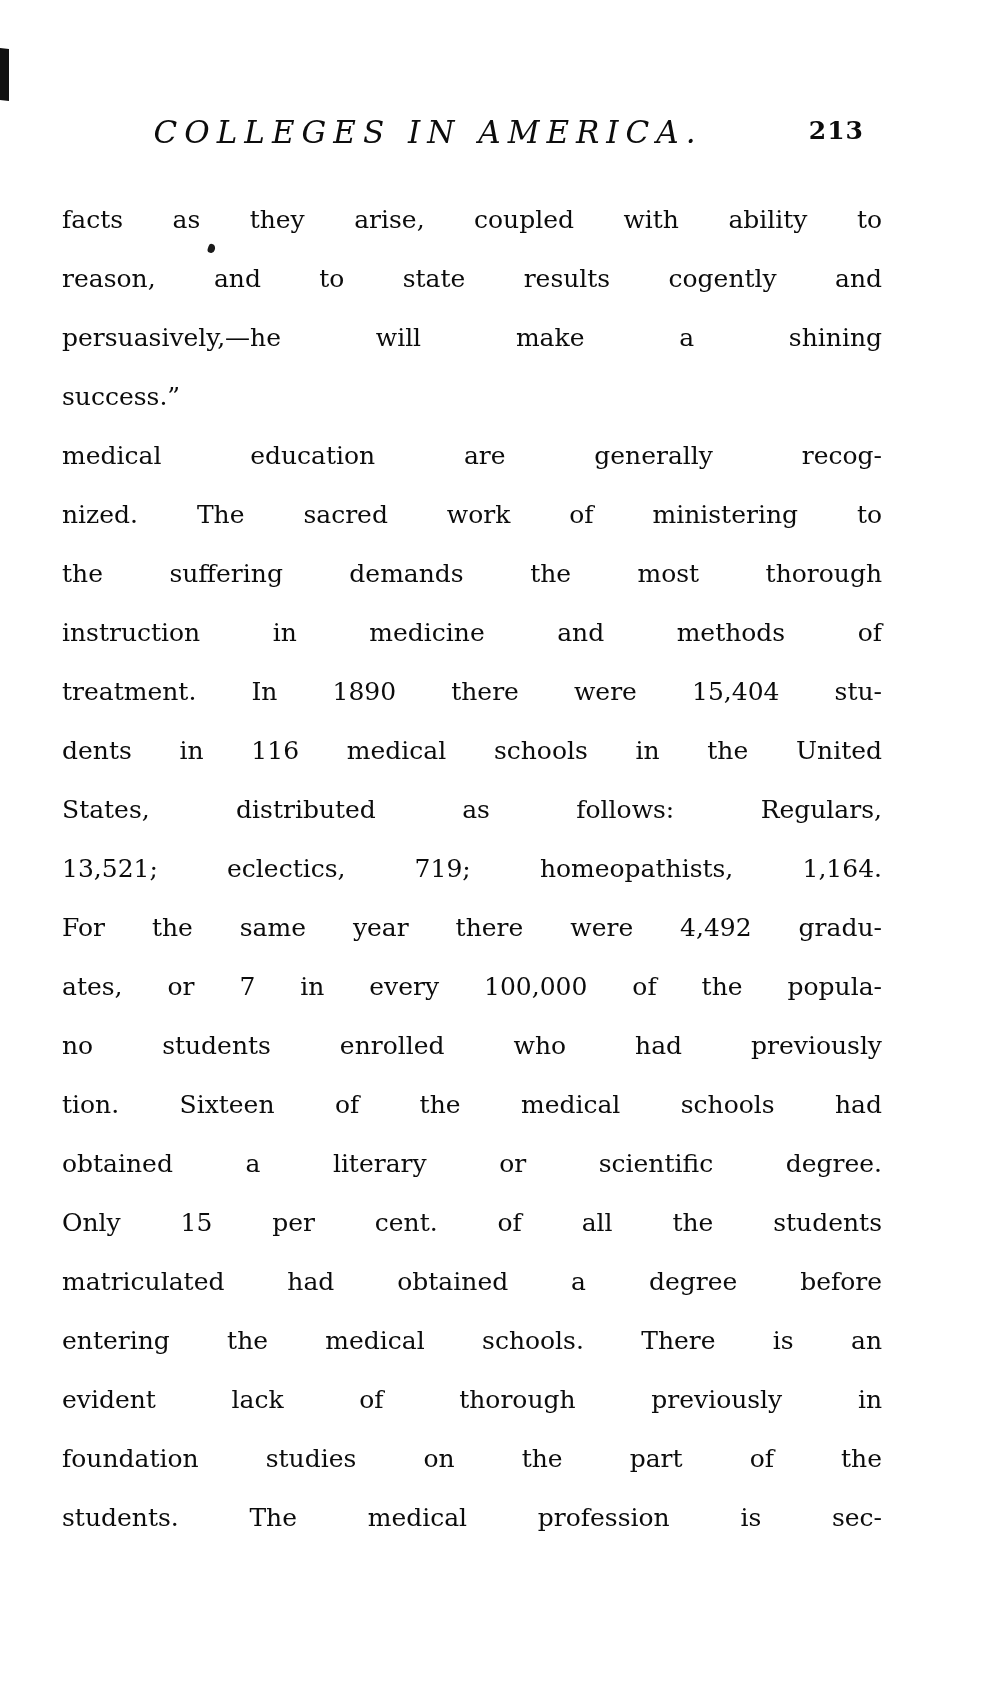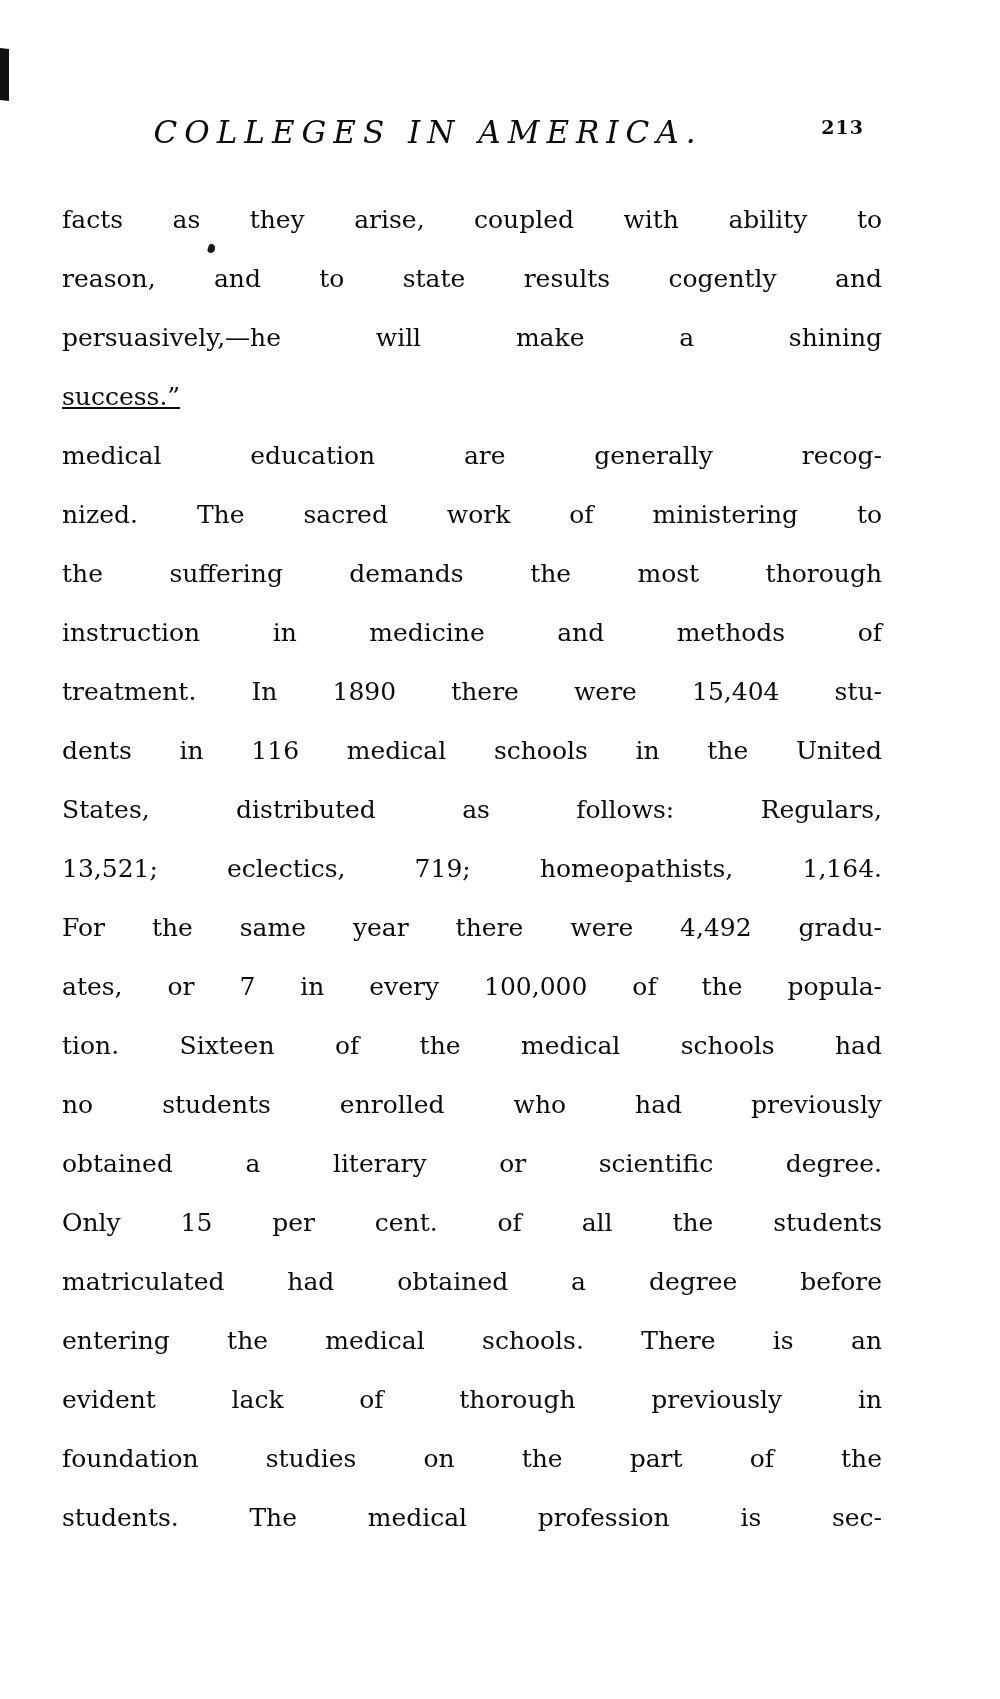--- a/index.html
+++ b/index.html
@@ -56,38 +56,37 @@
     font-style: italic;
     font-size: 31px;
     letter-spacing: 7px;
     white-space: nowrap;
     font-weight: 500;
   }
   .page-number {
     position: absolute;
     right: 18px;
     top: 2px;
-    font-size: 19px;
+    font-size: 25px;
     letter-spacing: 1px;
     font-weight: 600;
   }
   .text-block {
     font-size: 25px;
     line-height: 59px;
     font-weight: 500;
   }
   .line {
     text-align: justify;
     text-align-last: justify;
     word-spacing: 2px;
     white-space: normal;
   }
   .line.para-end {
     text-align-last: left;
-    text-decoration: underline;
   }
   .line.indent {
     text-indent: 42px;
   }
 </style>
 </head>
 <body>
 
 <div class="page">
 
@@ -109,22 +108,22 @@
       <div class="line">medical education are generally recog-</div>
       <div class="line">nized. The sacred work of ministering to</div>
       <div class="line">the suffering demands the most thorough</div>
       <div class="line">instruction in medicine and methods of</div>
       <div class="line">treatment. In 1890 there were 15,404 stu-</div>
       <div class="line">dents in 116 medical schools in the United</div>
       <div class="line">States, distributed as follows: Regulars,</div>
       <div class="line">13,521; eclectics, 719; homeopathists, 1,164.</div>
       <div class="line">For the same year there were 4,492 gradu-</div>
       <div class="line">ates, or 7 in every 100,000 of the popula-</div>
+      <div class="line">no students enrolled who had previously</div>
       <div class="line">tion. Sixteen of the medical schools had</div>
-      <div class="line">no students enrolled who had previously</div>
       <div class="line">obtained a literary or scientific degree.</div>
       <div class="line">Only 15 per cent. of all the students</div>
       <div class="line">matriculated had obtained a degree before</div>
       <div class="line">entering the medical schools. There is an</div>
       <div class="line">evident lack of thorough previously in</div>
       <div class="line">foundation studies on the part of the</div>
       <div class="line">students. The medical profession is sec-</div>
     </div>
 
   </div>

